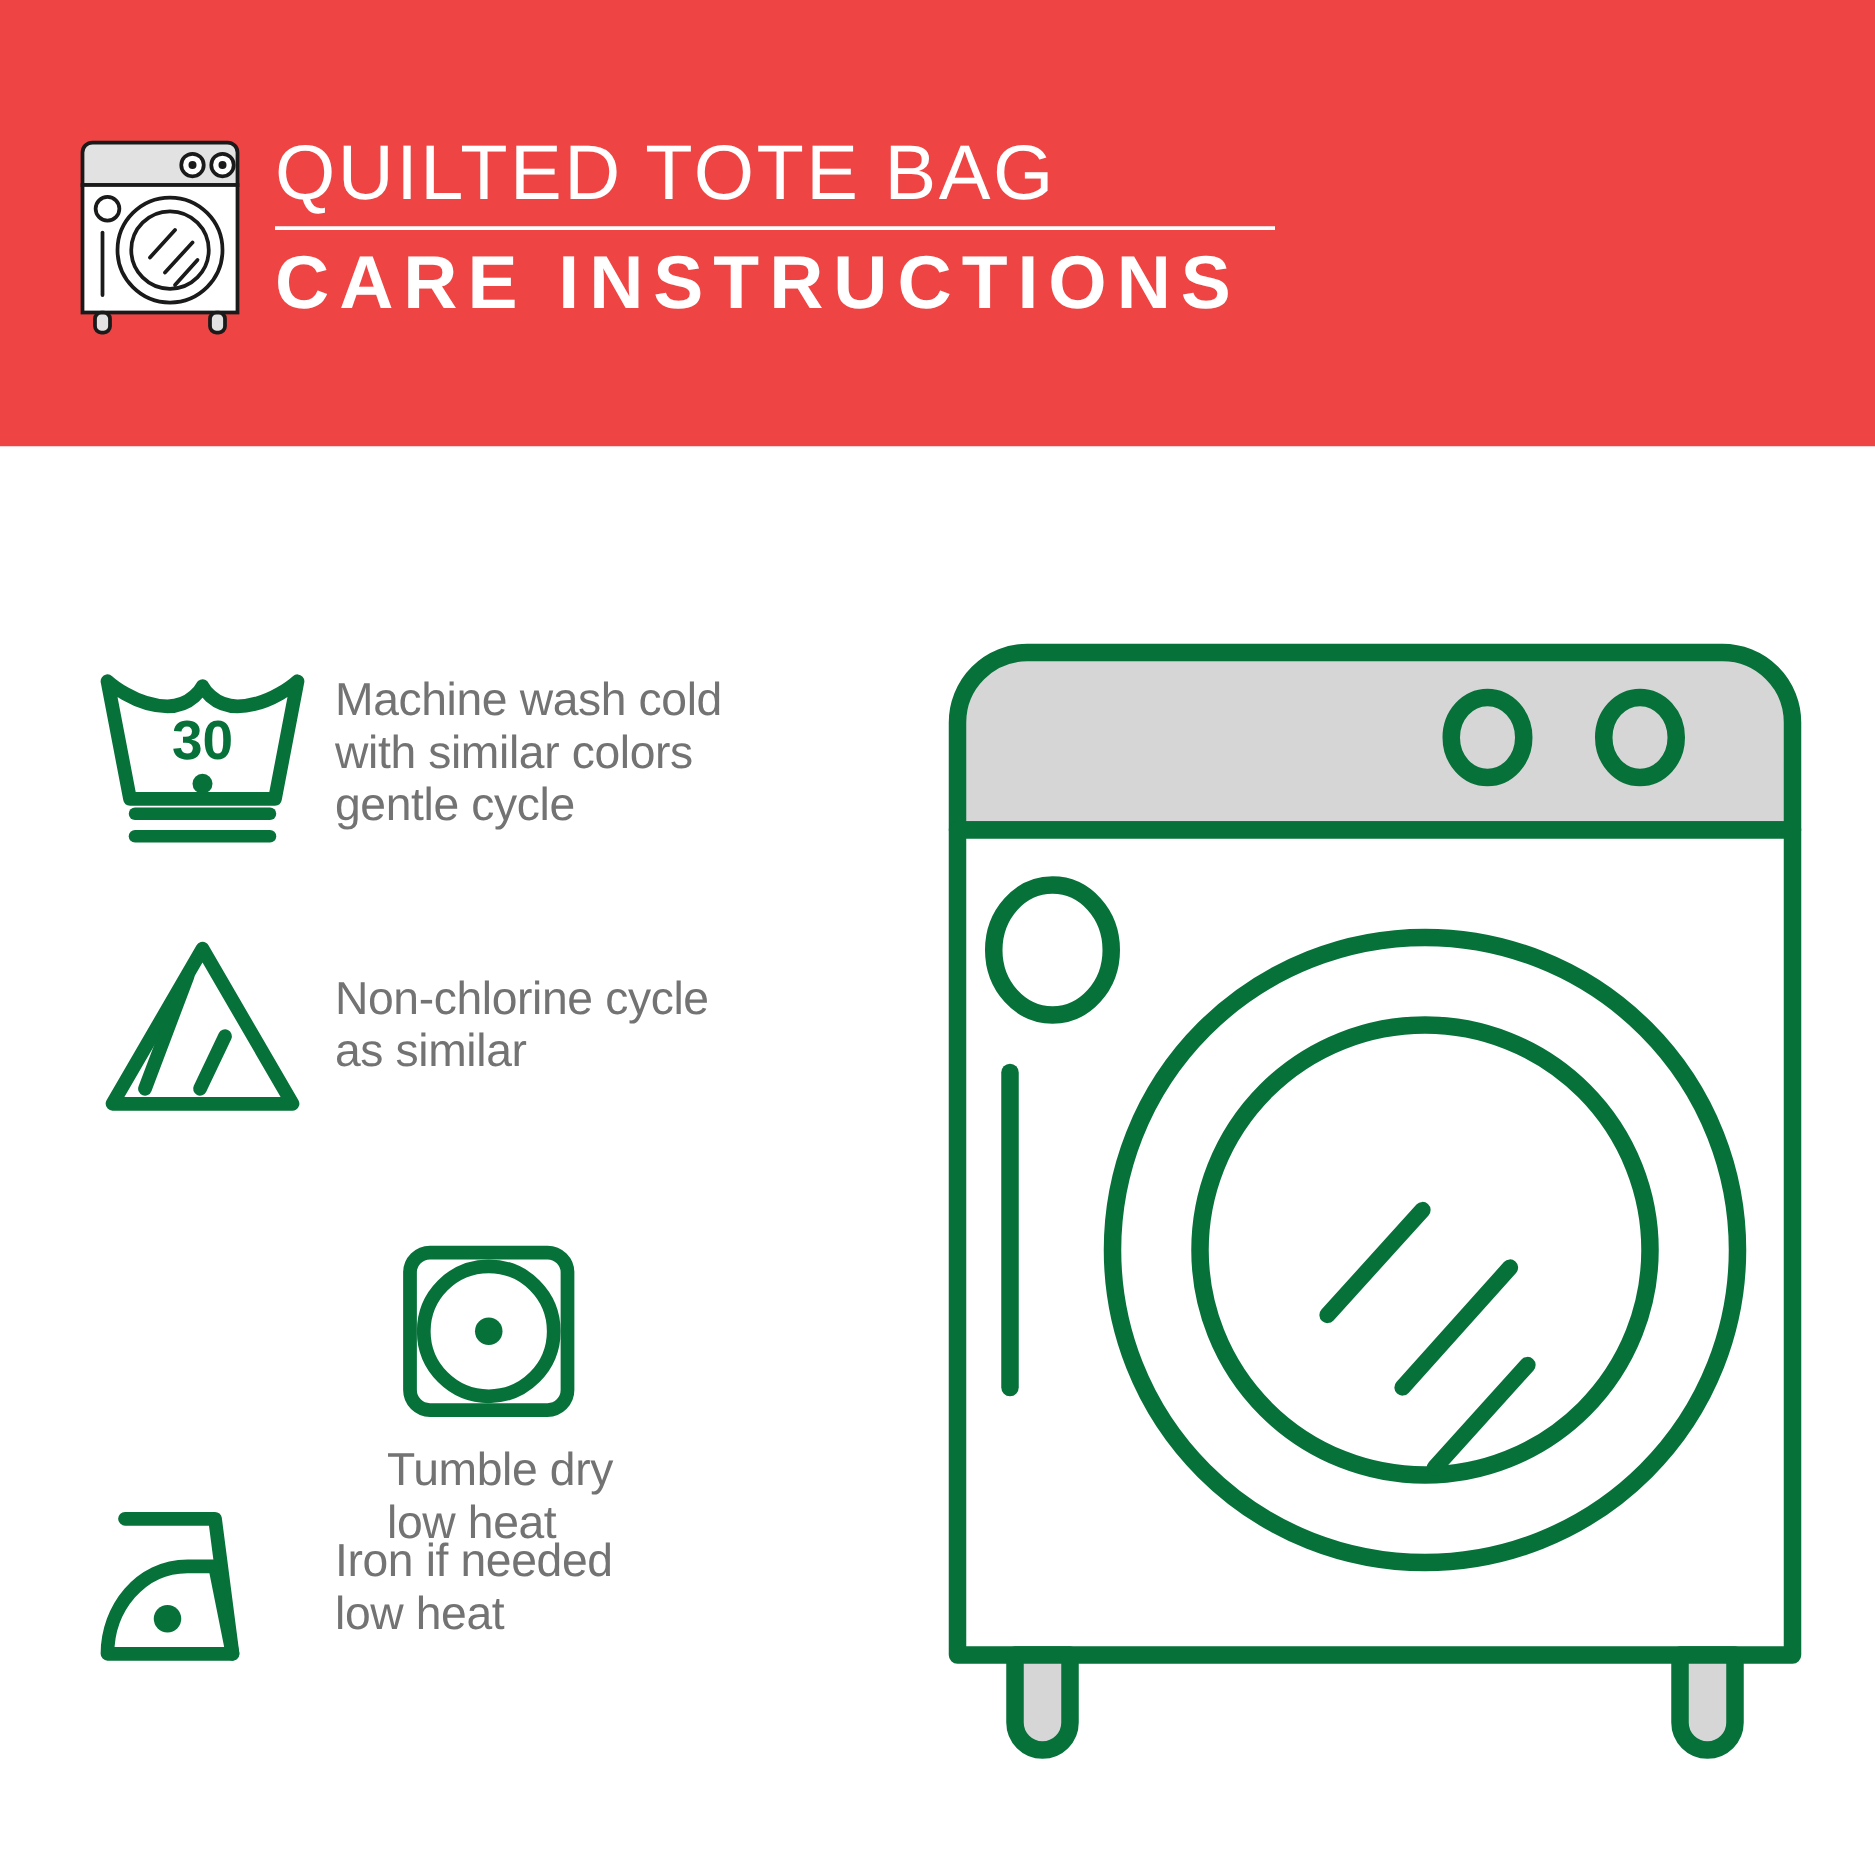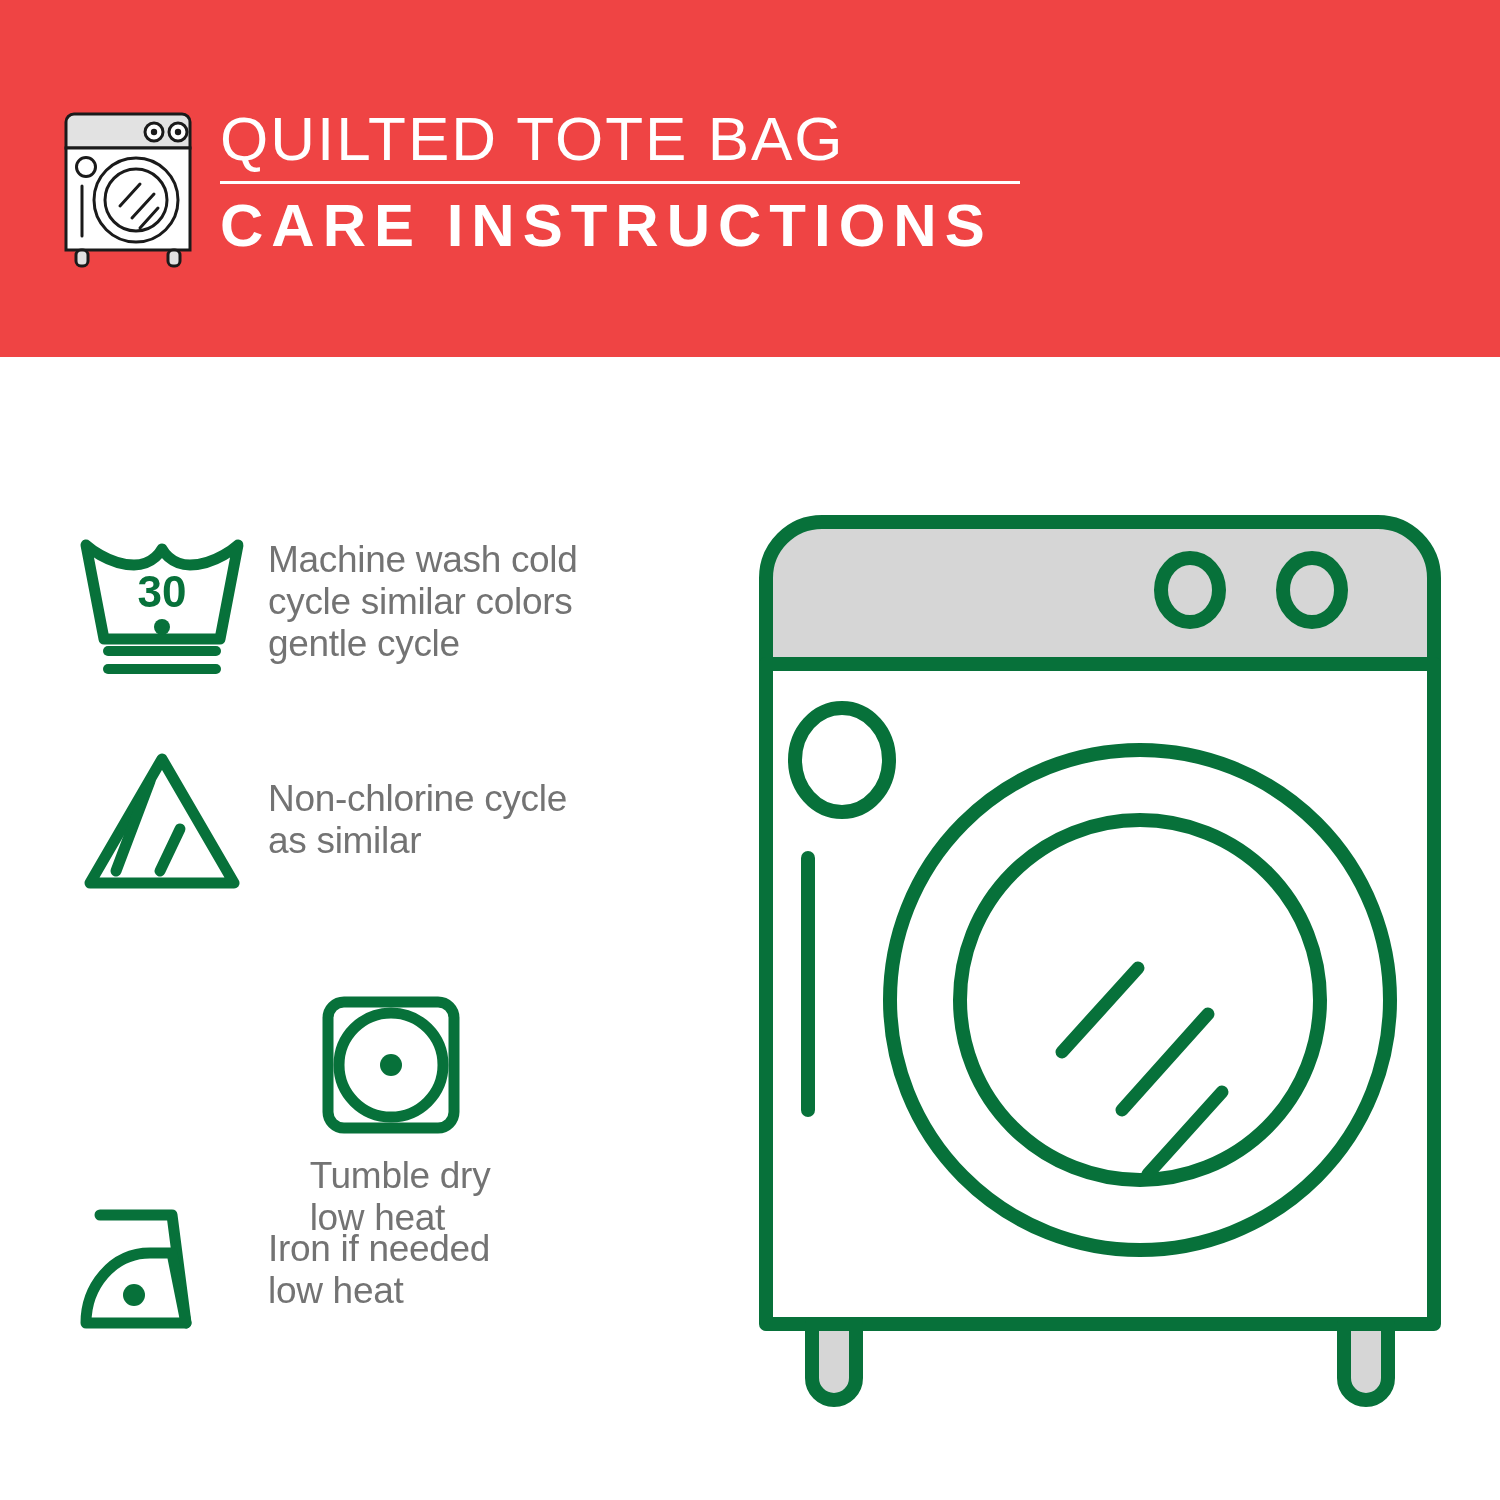--- a/index.html
+++ b/index.html
@@ -169,21 +169,21 @@
 
           <line x1="36" y1="124" x2="144" y2="124" stroke="#07713a" stroke-width="10" stroke-linecap="round"></line>
           <line x1="36" y1="142" x2="144" y2="142" stroke="#07713a" stroke-width="10" stroke-linecap="round"></line>
 
           <text x="90" y="80" fill="#07713a" font-family="'Liberation Sans',sans-serif" font-size="44" font-weight="bold" text-anchor="middle">30</text>
           <circle cx="90" cy="100" r="8" fill="#07713a"></circle>
         </svg>
       </div>
       <div class="symbol-text">
         <span class="line">Machine wash cold</span>
-        <span class="line">cycle similar colors</span>
+        <span class="line">with similar colors</span>
         <span class="line">gentle cycle</span>
       </div>
     </div>
 
     <div class="symbol-row r1">
       <div class="symbol-glyph">
         <svg viewBox="0 0 180 150" width="180" height="150">
           <path d="M90 14 L162 138 L18 138 Z" fill="none" stroke="#07713a" stroke-width="11" stroke-linejoin="round"></path>
           <line x1="78" y1="36" x2="44" y2="126" stroke="#07713a" stroke-width="11" stroke-linecap="round"></line>
           <line x1="108" y1="84" x2="88" y2="126" stroke="#07713a" stroke-width="11" stroke-linecap="round"></line>

